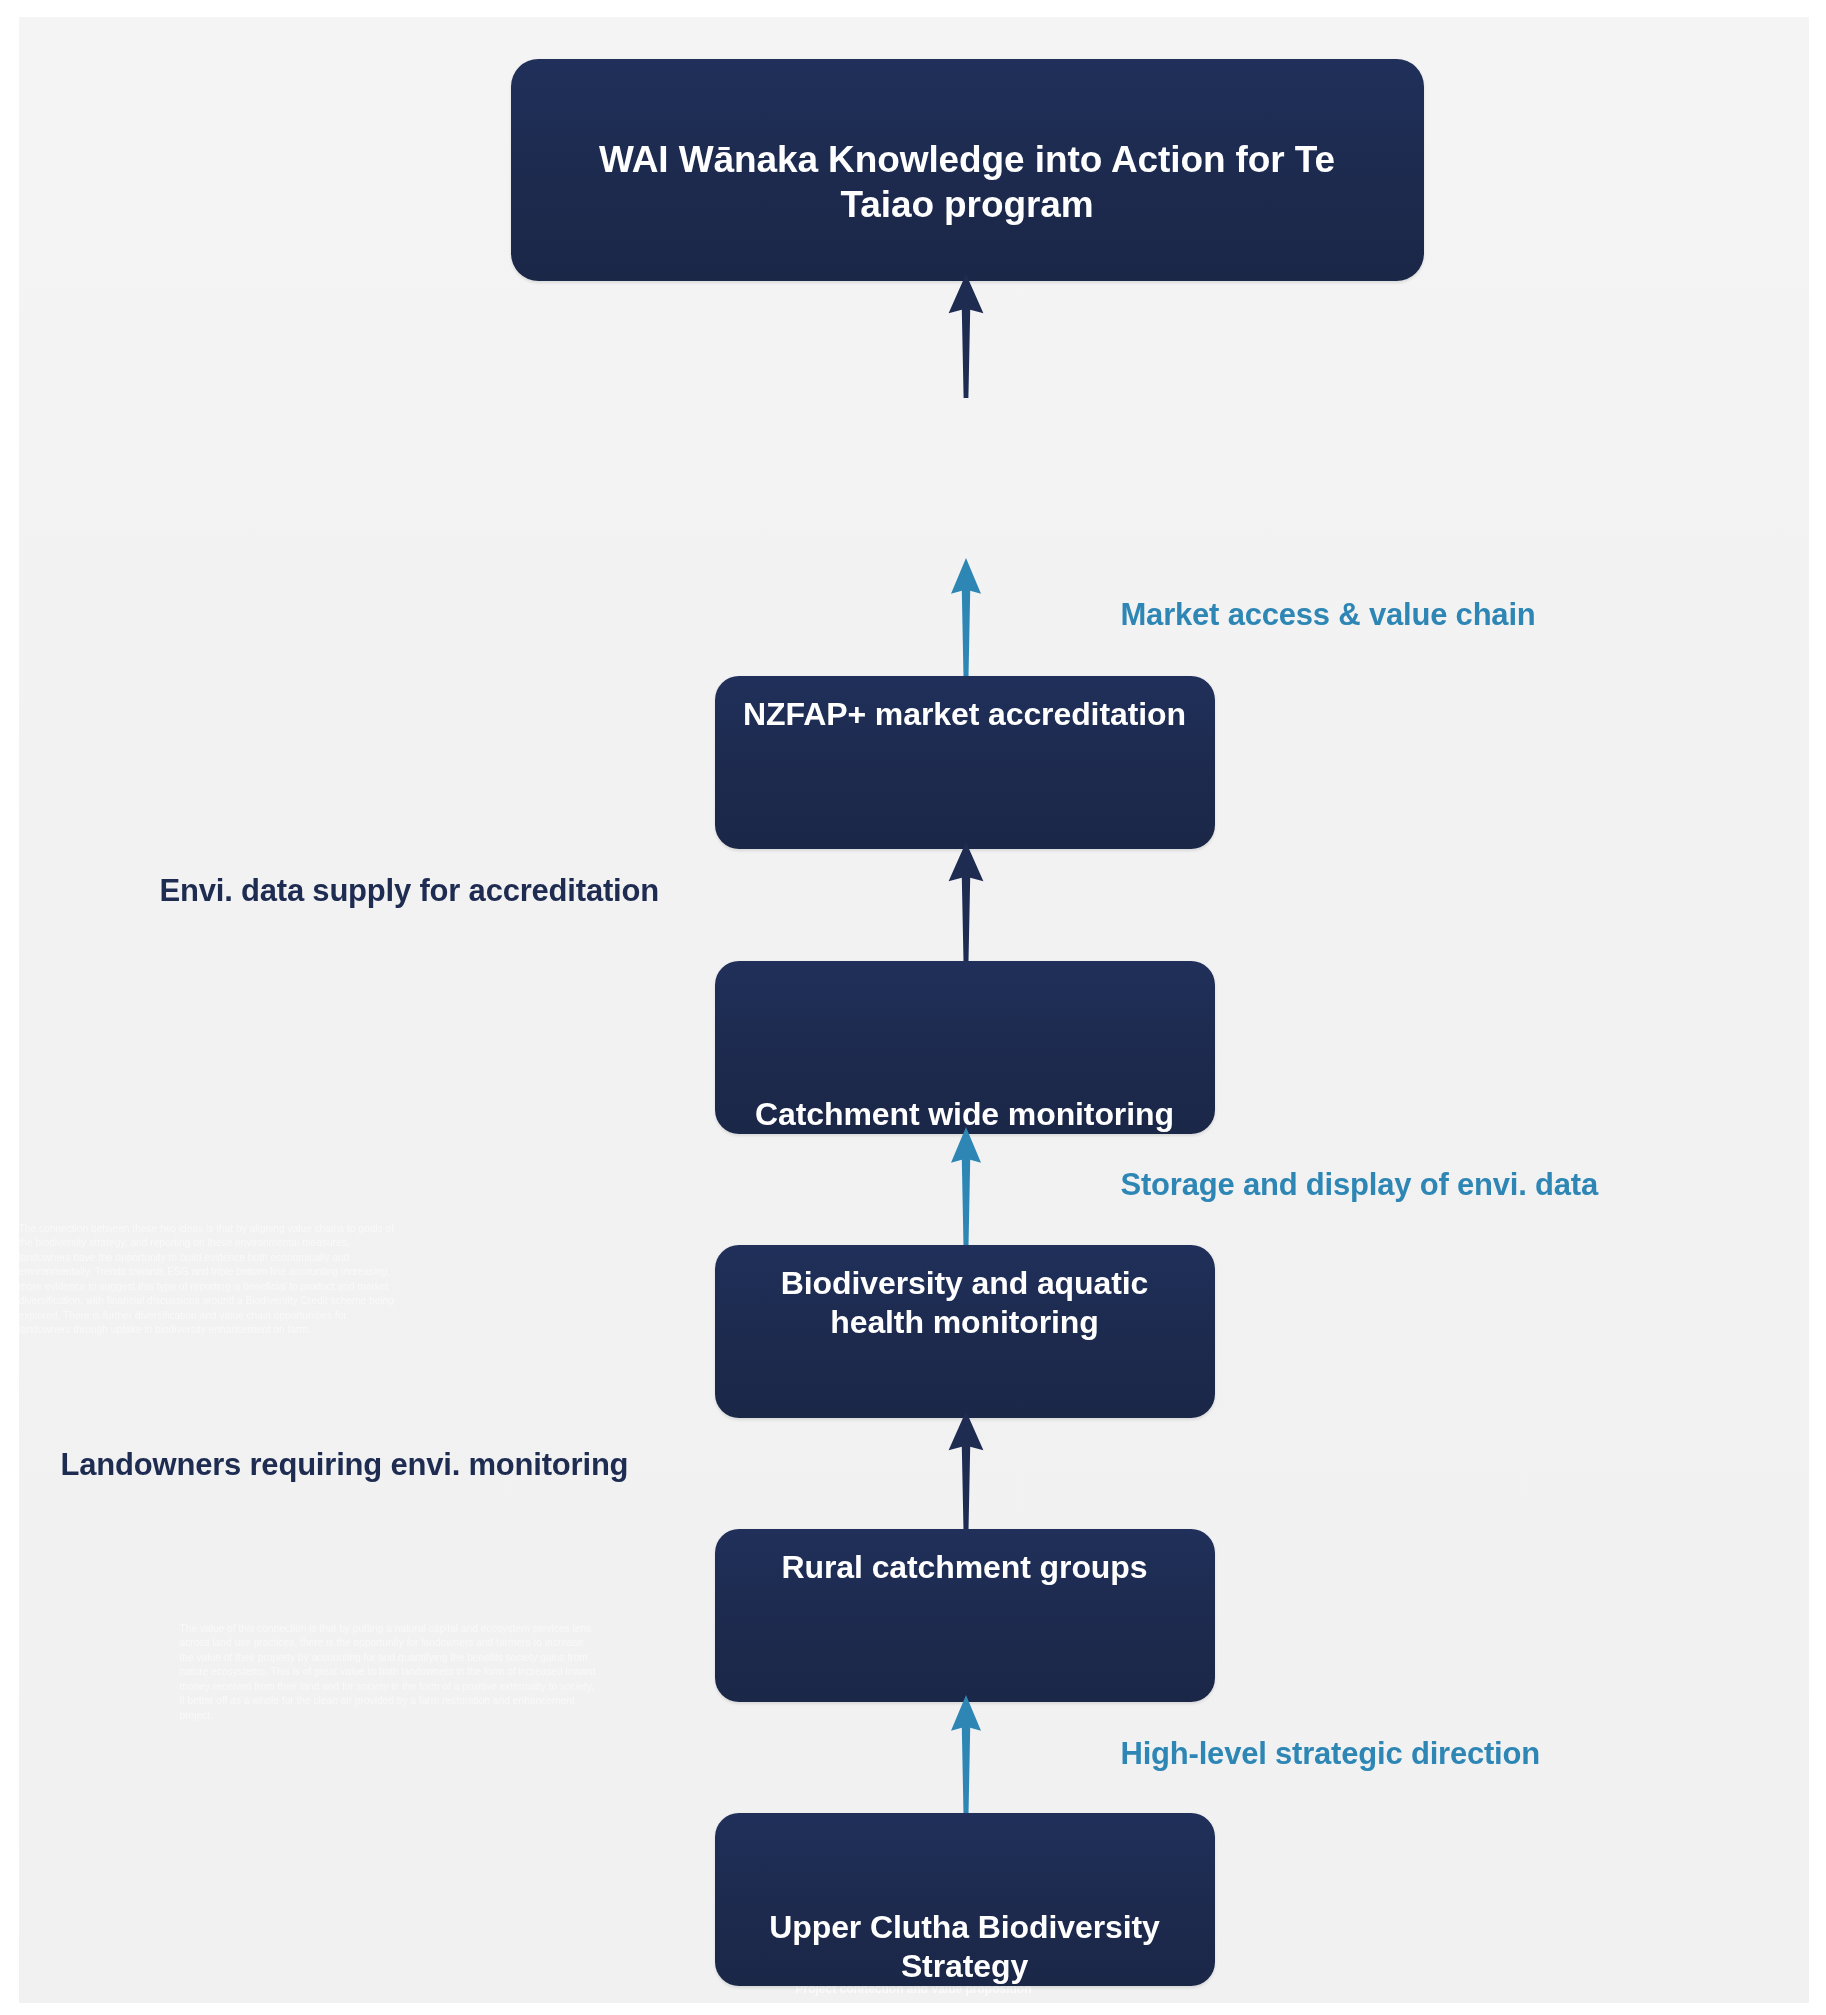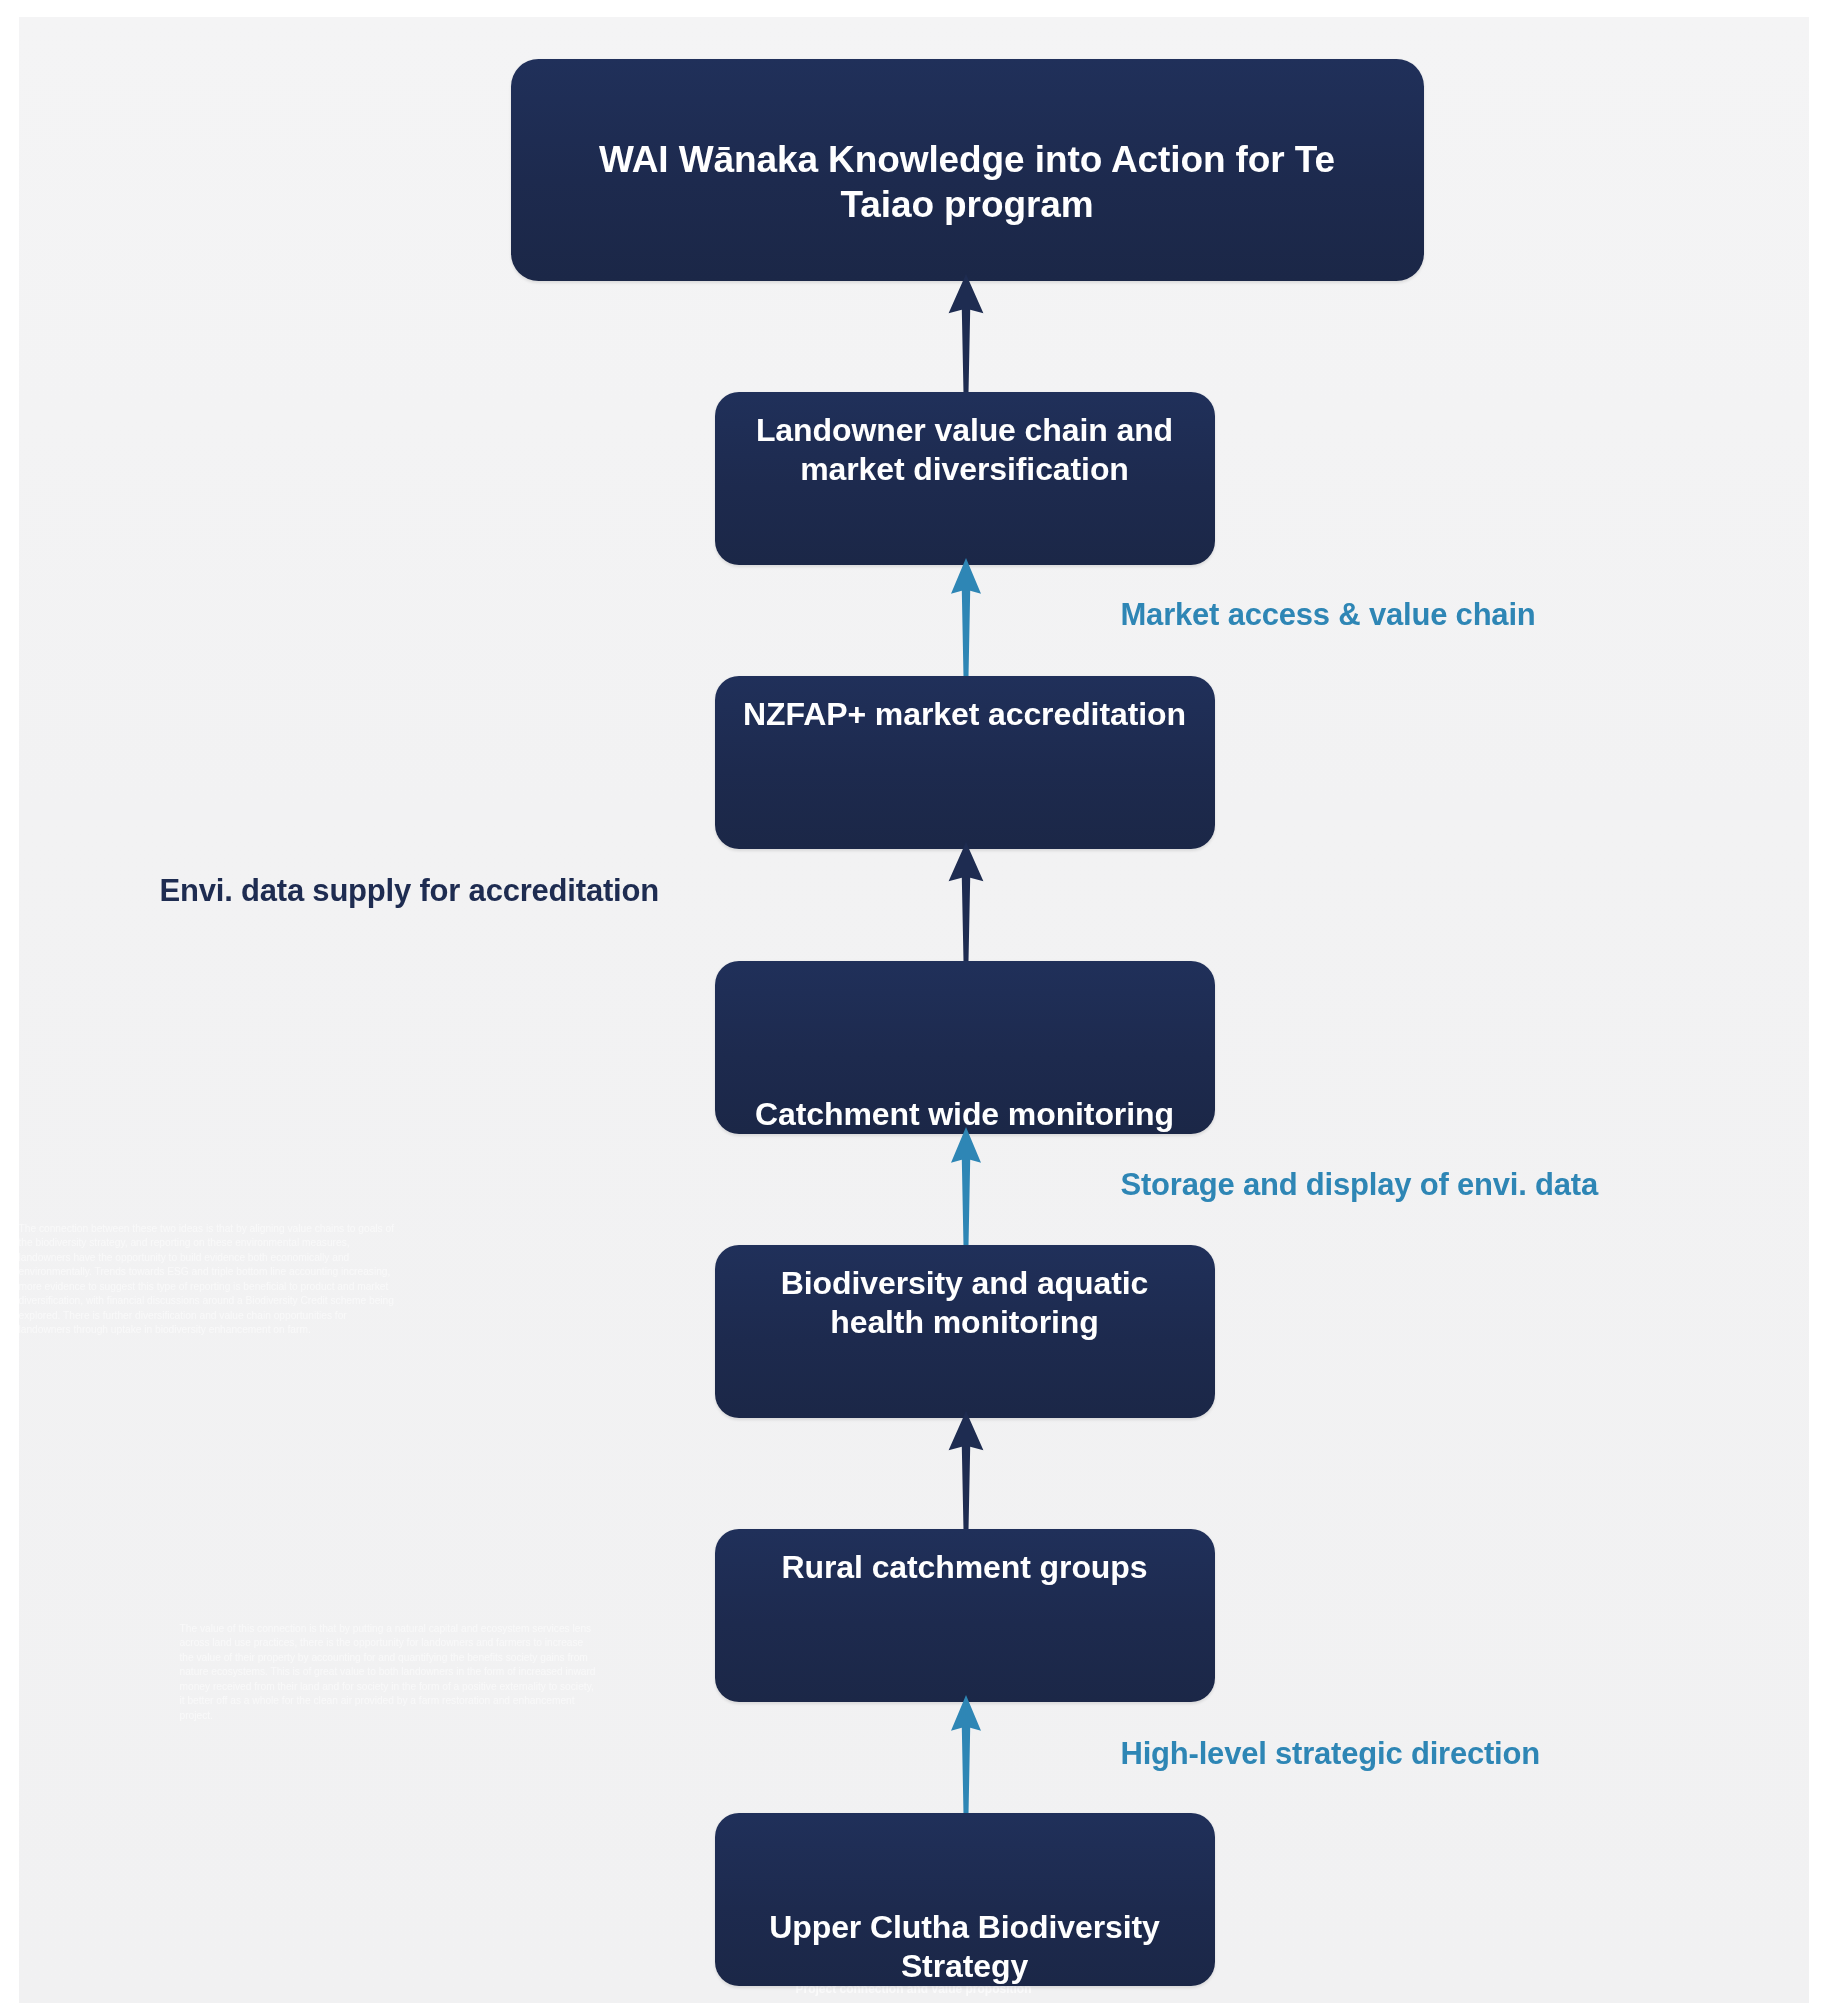--- a/index.html
+++ b/index.html
@@ -140,23 +140,20 @@
   <div class="node" id="node-program">
     <span>WAI Wānaka Knowledge into Action for Te Taiao program</span>
   </div>
 
   <div class="arrow" id="arrow-1">
     <svg viewBox="0 0 110 208" preserveAspectRatio="none" aria-hidden="true">
       <polygon points="55,0 84,66 62,60 59,208 51,208 48,60 26,66" fill="#1e2c51"></polygon>
     </svg>
   </div>
 
-  <div class="node" id="node-landowner-value">
-    <span>Landowner value chain and market diversification</span>
-  </div>
 
   <div class="arrow" id="arrow-2">
     <svg viewBox="0 0 110 208" preserveAspectRatio="none" aria-hidden="true">
       <polygon points="55,0 80,60 62,55 59,208 51,208 48,55 30,60" fill="#2e86b5"></polygon>
     </svg>
   </div>
   <div class="edge-label blue" id="label-market-access">Market access &amp; value chain</div>
 
   <div class="node" id="node-nzfap">
     <span>NZFAP+ market accreditation</span>
@@ -182,20 +179,21 @@
 
   <div class="node" id="node-biodiversity">
     <span>Biodiversity and aquatic health monitoring</span>
   </div>
 
   <div class="arrow" id="arrow-5">
     <svg viewBox="0 0 110 208" preserveAspectRatio="none" aria-hidden="true">
       <polygon points="55,0 84,66 62,60 59,208 51,208 48,60 26,66" fill="#1e2c51"></polygon>
     </svg>
   </div>
+  <div class="edge-label dark" id="label-landowners-req">Landowners requiring envi. monitoring</div>
 
   <div class="node" id="node-rural">
     <span>Rural catchment groups</span>
   </div>
 
   <div class="arrow" id="arrow-6">
     <svg viewBox="0 0 110 208" preserveAspectRatio="none" aria-hidden="true">
       <polygon points="55,0 80,60 62,55 59,208 51,208 48,55 30,60" fill="#2e86b5"></polygon>
     </svg>
   </div>

